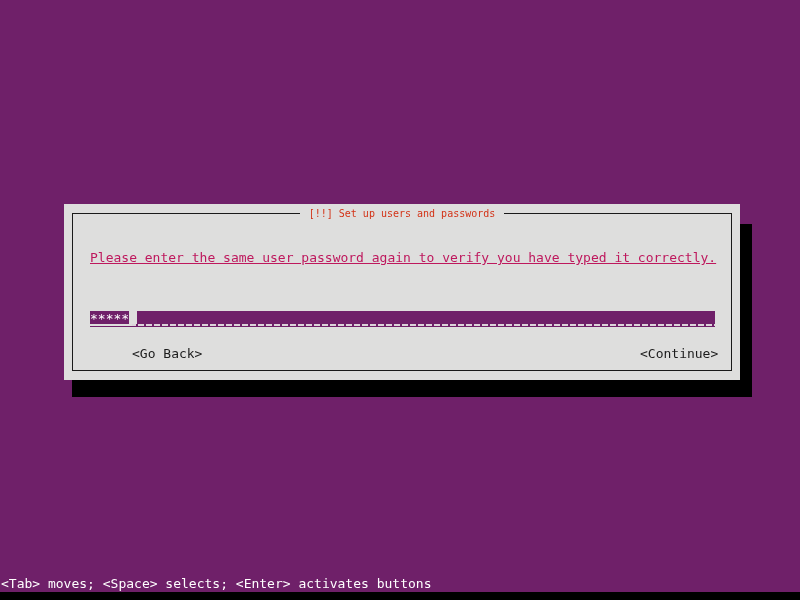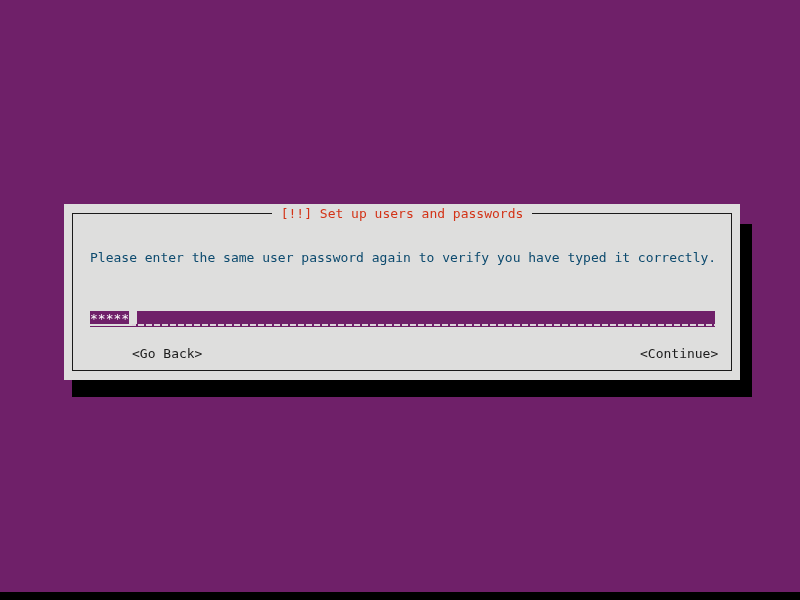--- a/index.html
+++ b/index.html
@@ -66,33 +66,34 @@
     height: 16px;
     display: flex;
     align-items: center;
     justify-content: center;
     pointer-events: none;
   }
   .title-text {
     background: #dededd;
     color: #d33317;
     padding: 0 9px;
-    font-size: 13px;
+    font-size: 10px;
     line-height: 16px;
     white-space: pre;
     letter-spacing: 0px;
   }
 
   
   .body-line {
     position: absolute;
-    color: #0c4a6e;
-    white-space: pre;
-    font-size: 13px;
-    line-height: 16px;
+    color: #be185d;
+    white-space: pre;
+    font-size: 13px;
+    line-height: 16px;
+    text-decoration: underline;
   }
   .line-prompt  { left: 17px; top: 36px; }
   .line-label   { left: 17px; top: 68px; }
 
   
   .pw-field {
     position: absolute;
     left: 17px;
     top: 97px;
     width: 625px;
@@ -198,16 +199,17 @@
       <button class="btn btn-continue">&lt;Continue&gt;</button>
 
     </div>
 
     <div class="title-bar">
       <span class="title-text">[!!] Set up users and passwords</span>
     </div>
 
   </div>
 
+  <div class="status-bar">&lt;Tab&gt; moves; &lt;Space&gt; selects; &lt;Enter&gt; activates buttons</div>
 
   <div class="bottom-black"></div>
 
 </div>
 
 </body></html>

